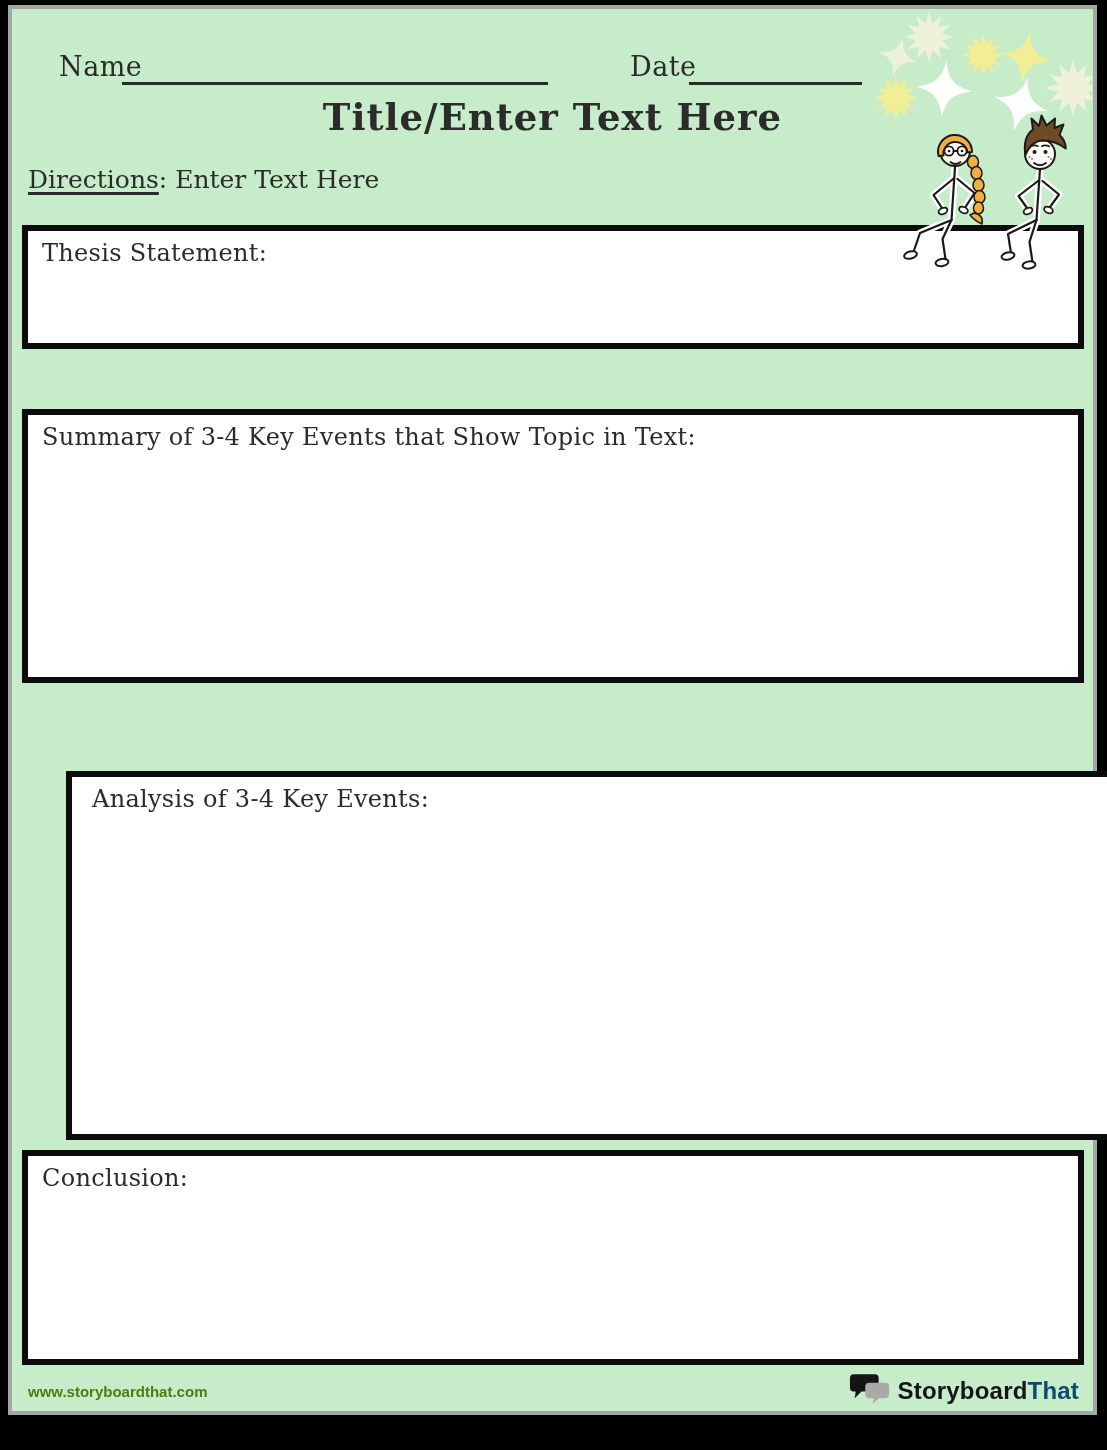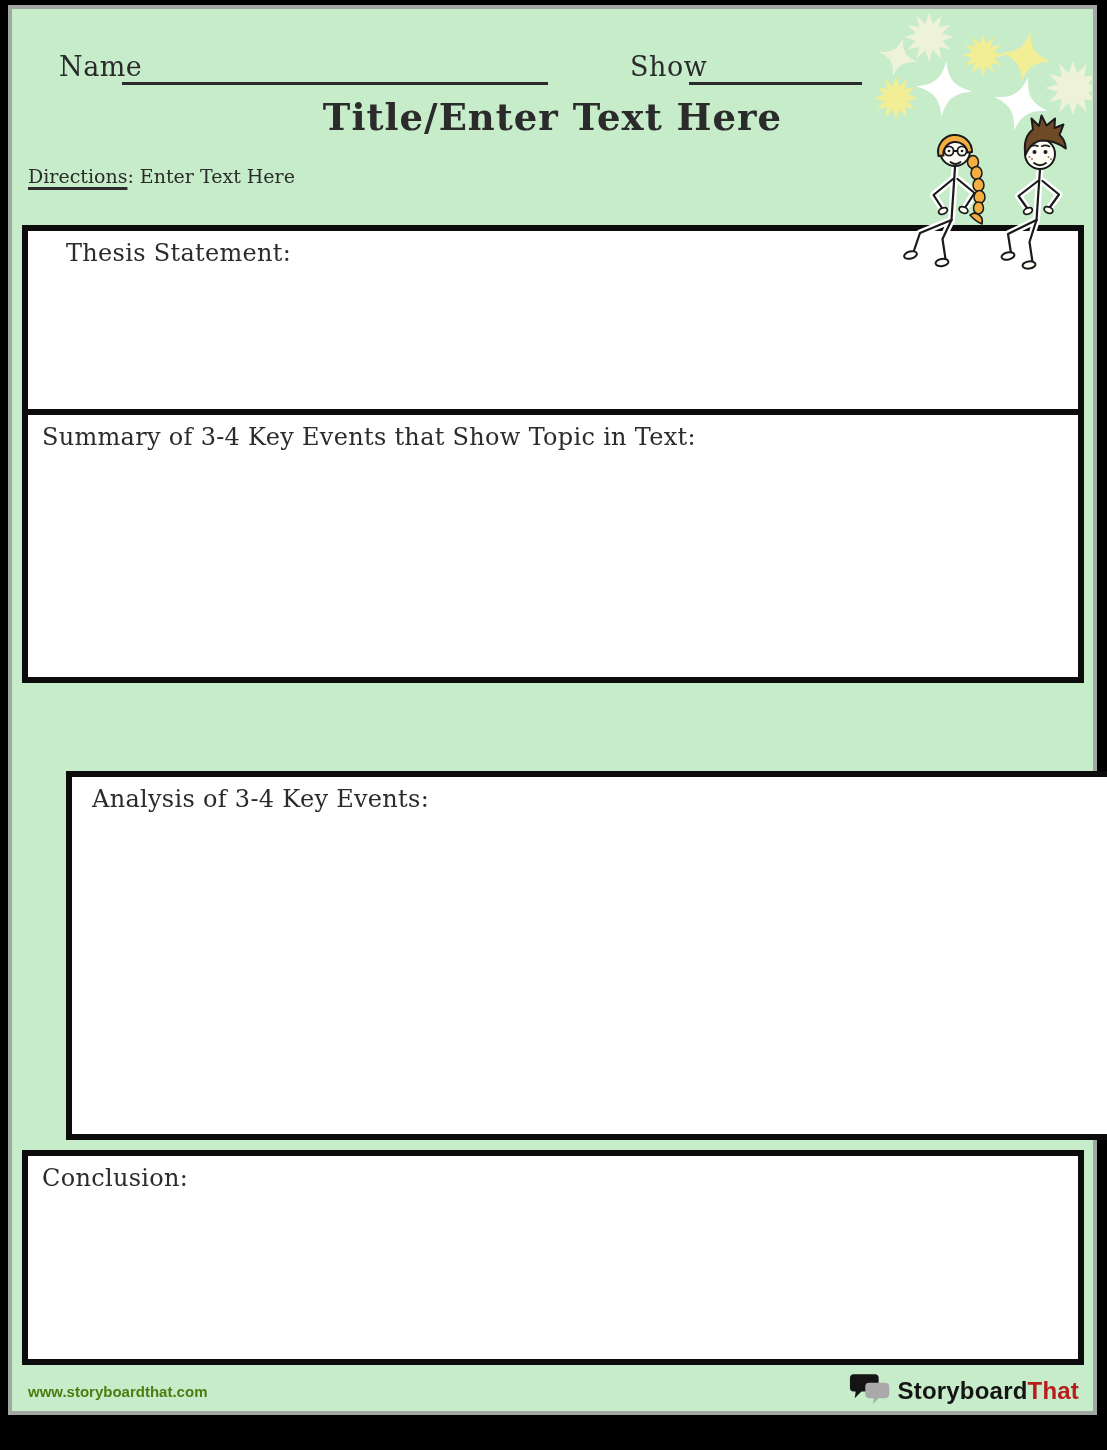--- a/index.html
+++ b/index.html
@@ -20,35 +20,35 @@
   .hdr-label { position:absolute; font-size:27px; letter-spacing:0.5px; }
   #name-label { left:47px; top:42px; }
   #date-label { left:618px; top:42px; }
   .write-line { position:absolute; height:28px; border-bottom:3px solid #2b2b2b; }
   #name-line { left:110px; top:45px; width:426px; }
   #date-line { left:677px; top:45px; width:173px; }
   .title {
     position:absolute; left:0; top:86px; width:100%;
     text-align:center; font-size:37px; font-weight:bold; letter-spacing:1px;
   }
-  .directions { position:absolute; left:16px; top:156px; font-size:19px; }
+  .directions { position:absolute; left:16px; top:156px; font-size:25px; }
   .directions .dlabel {
     text-decoration:underline;
     text-decoration-thickness:2.5px;
     text-underline-offset:4px;
   }
   
   .sheet-box {
     position:absolute; left:10px; width:1062px;
     background:#ffffff;
     border:6px solid #0c0c0c;
     box-sizing:border-box;
     display:flex; flex-direction:column;
   }
-  #sec-0 { top:216px; height:190px;padding-left:24px; }
+  #sec-0 { top:216px; height:124px; }
   #sec-1 { top:400px; height:274px; }
   #sec-2 { top:762px; height:369px;margin-left:44px; }
   #sec-3 { top:1141px; height:215px;gap:41px; }
   .box-label { padding:8px 0 0 14px; font-size:24px; letter-spacing:0.3px; }
   #sec-2 .box-label { padding-left:20px; }
   .entry-area { flex:1; }
   
   .deco-svg { position:absolute; left:855px; top:0; width:225px; height:270px; z-index:5; }
   
   .site-link {
@@ -57,30 +57,30 @@
     font-weight:bold; font-size:15px; color:#4d7c0f;
   }
   .logo {
     position:absolute; right:14px; top:1364px;
     display:flex; align-items:center; gap:5px;
   }
   .logo-text {
     font-family:"Liberation Sans", sans-serif;
     font-weight:bold; font-size:24px; color:#141414; letter-spacing:0.2px;
   }
-  .logo-text .that { color:#b91c1c; }
+  .logo-text .that { color:#0c4a6e; }
 </style>
 </head>
 <body>
 
 <div class="page">
 
   <span class="hdr-label" id="name-label">Name</span>
   <div class="write-line" id="name-line"></div>
-  <span class="hdr-label" id="date-label">Show</span>
+  <span class="hdr-label" id="date-label">Date</span>
   <div class="write-line" id="date-line"></div>
 
   <div class="title">Title/Enter Text Here</div>
 
   <div class="directions">
     <span class="dlabel">Directions</span><span>: Enter Text Here</span>
   </div>
 
   <section class="sheet-box" id="sec-0">
     <div class="box-label">Thesis Statement:</div>

